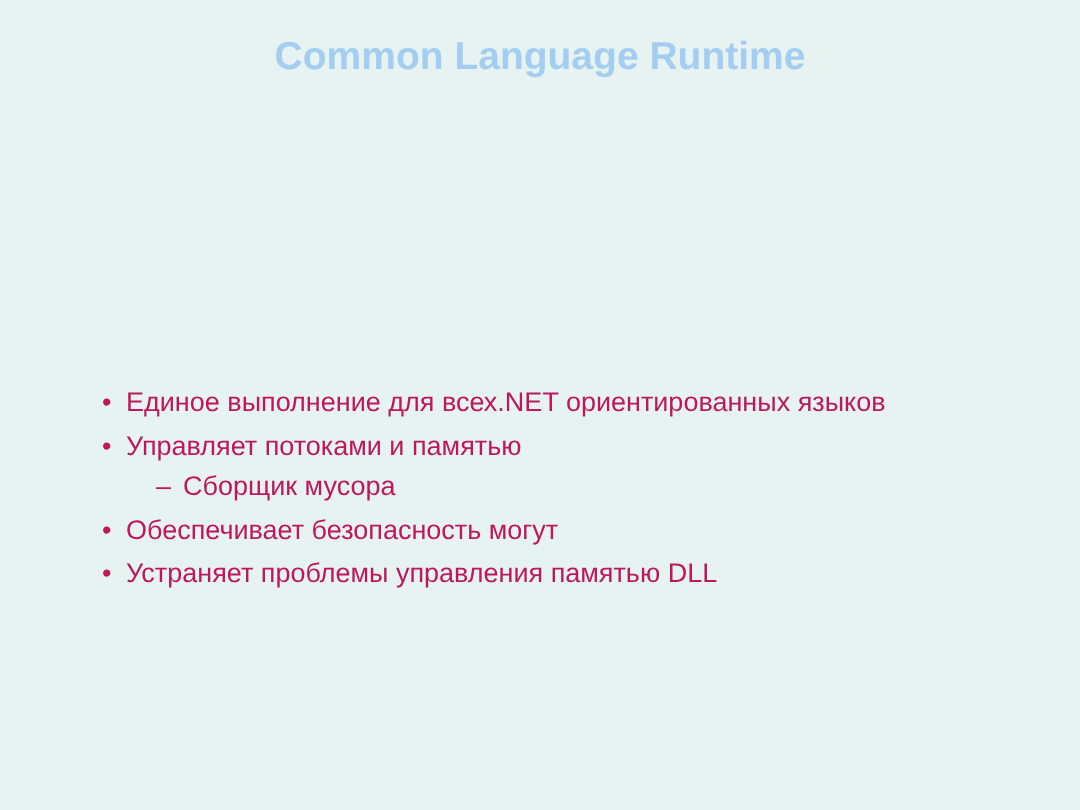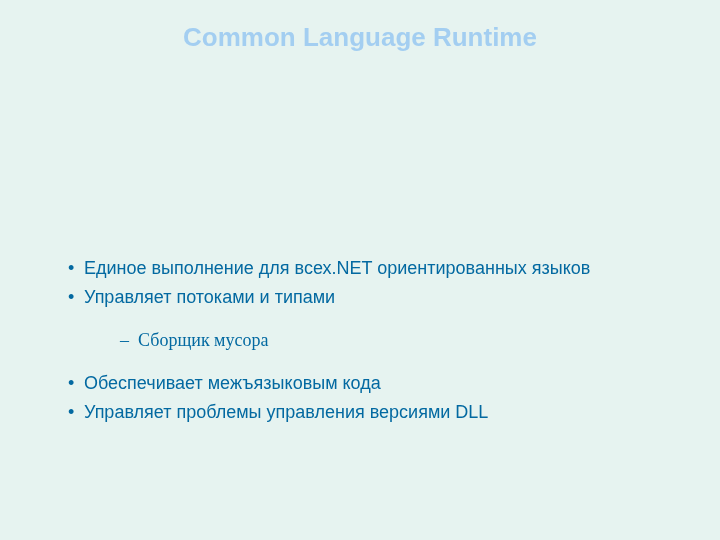--- a/index.html
+++ b/index.html
@@ -42,21 +42,21 @@
     font-weight: normal;
     font-size: 22px;
     color: #3b3b3b;
   }
   .body {
     position: absolute;
     top: 255px;
     left: 68px;
     right: 50px;
     font-size: 18px;
-    color: #0369a1;
+    color: #be185d;
     line-height: 1.5;
   }
   ul.b1 {
     list-style: none;
     padding: 0;
     margin: 0;
   }
   ul.b1 > li {
     position: relative;
     padding-left: 16px;
@@ -69,49 +69,48 @@
     top: 0;
   }
   ul.b2 {
     list-style: none;
     padding: 0;
     margin: 0 0 0 20px;
   }
   ul.b2 > li {
     position: relative;
     padding-left: 18px;
-    margin: 16px;
-    font-family: Liberation Serif, serif;
+    margin: 0;
   }
   ul.b2 > li::before {
     content: "–";
     position: absolute;
     left: 0;
     top: 0;
   }
 </style>
 </head>
 <body>
 
 <div class="slide">
 
   <div class="title">Common Language Runtime</div>
 
 
   <div class="body">
     <ul class="b1">
       <li>Единое выполнение для всех.NET ориентированных языков</li>
       <li>
-        <span>Управляет потоками и типами</span>
+        <span>Управляет потоками и памятью</span>
         <ul class="b2">
           <li>Сборщик мусора</li>
         </ul>
       </li>
-      <li>Обеспечивает межъязыковым кода</li>
+      <li>Обеспечивает безопасность могут</li>
       <li>
-        <span>Управляет проблемы управления версиями DLL</span>
+        <span>Устраняет проблемы управления памятью DLL</span>
         <ul class="b2">
         </ul>
       </li>
     </ul>
   </div>
 
 </div>
 
 </body></html>

